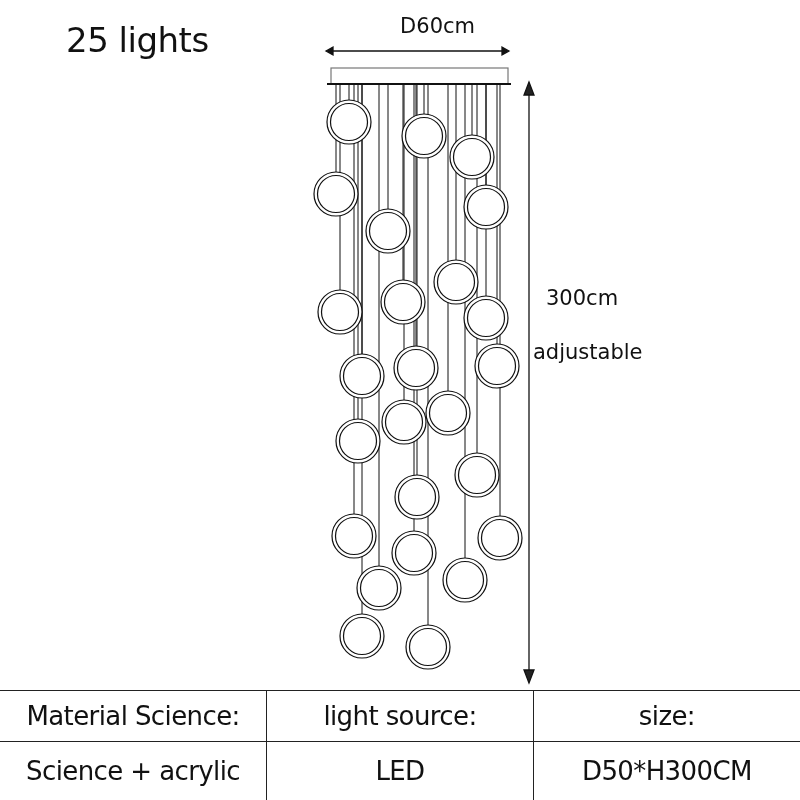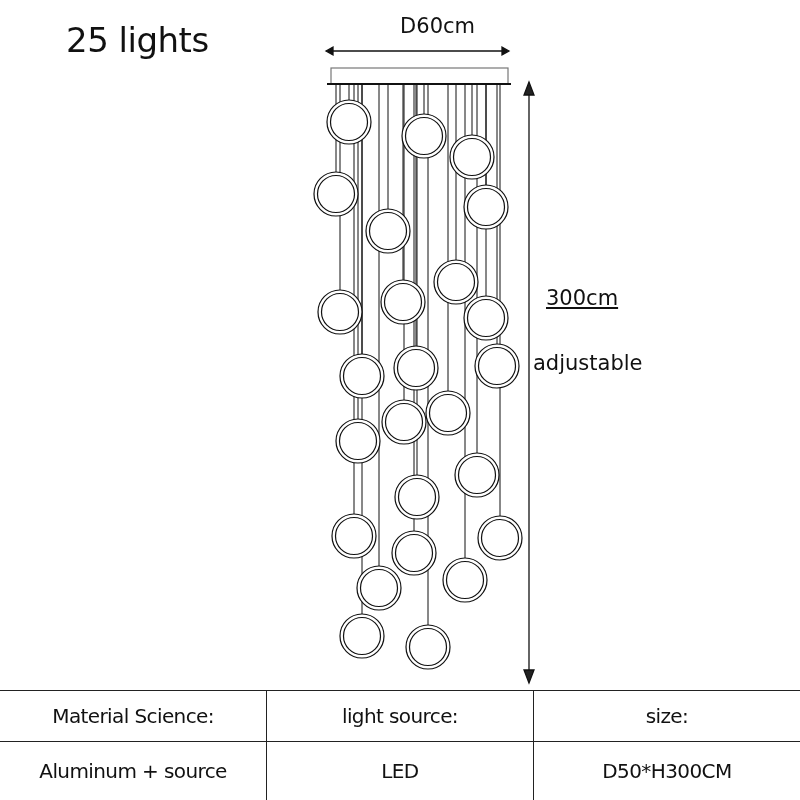--- a/index.html
+++ b/index.html
@@ -1,24 +1,24 @@
 <!DOCTYPE html>
 <html><head>
 <meta charset="utf-8">
 <style>
   html, body { margin:0; padding:0; background:#ffffff; }
   body { width:800px; height:800px; position:relative; overflow:hidden;
          font-family:"DejaVu Sans", "Liberation Sans", sans-serif; color:#111; }
   .title { position:absolute; left:34px; top:20px; font-size:34px; letter-spacing:-0.5px; color:#111;margin-left:32px; }
   .dim-w { position:absolute; left:370px; top:14px; width:105px; text-align:right; font-size:21px; color:#111; }
-  .dim-h { position:absolute; left:546px; top:286px; font-size:21px; color:#111;text-decoration:underline; }
-  .dim-adj { position:absolute; left:533px; top:351px; font-size:21px; color:#111; }
+  .dim-h { position:absolute; left:546px; top:286px; font-size:21px; color:#111; }
+  .dim-adj { position:absolute; left:533px; top:340px; font-size:21px; color:#111; }
   svg.drawing { position:absolute; left:0; top:0; }
   .spec-table { position:absolute; left:0; top:690px; width:800px; height:110px; border-collapse:collapse; table-layout:fixed; }
-  .spec-table td { border:1px solid #222; text-align:center; font-size:20px; color:#111; padding:0; letter-spacing:-0.6px; }
+  .spec-table td { border:1px solid #222; text-align:center; font-size:26px; color:#111; padding:0; letter-spacing:-0.6px; }
   .spec-table tr.head td { height:50px; }
   .spec-table tr.vals td { height:58px; }
   .spec-table td:first-child { border-left:none; }
   .spec-table td:last-child { border-right:none; }
   .spec-table tr.vals td { border-bottom:none; }
 </style>
 </head>
 <body>
 
 <div class="title">25 lights</div>
@@ -122,18 +122,18 @@
 </svg>
 
 <table class="spec-table">
   <tbody>
       <tr class="head">
     <td>Material Science:</td>
     <td>light source:</td>
     <td>size:</td>
   </tr>
   <tr class="vals">
-    <td>Aluminum + source</td>
+    <td>Science + acrylic</td>
     <td>LED</td>
     <td>D50*H300CM</td>
   </tr>
 </tbody>
   </table>
 
 </body></html>

